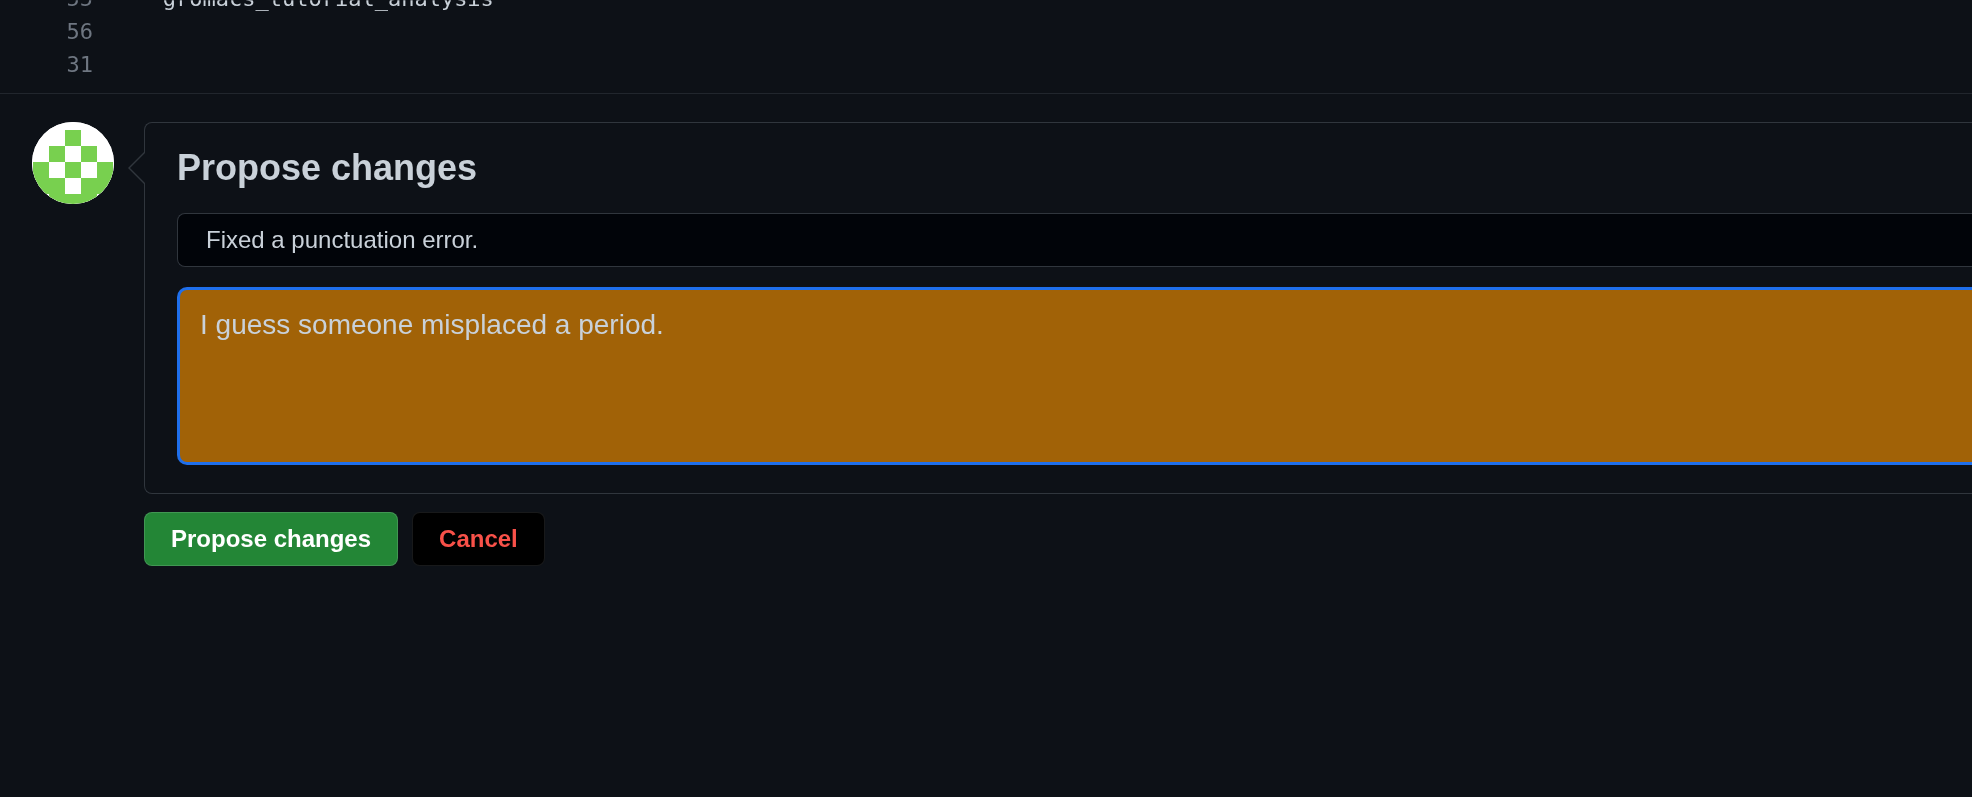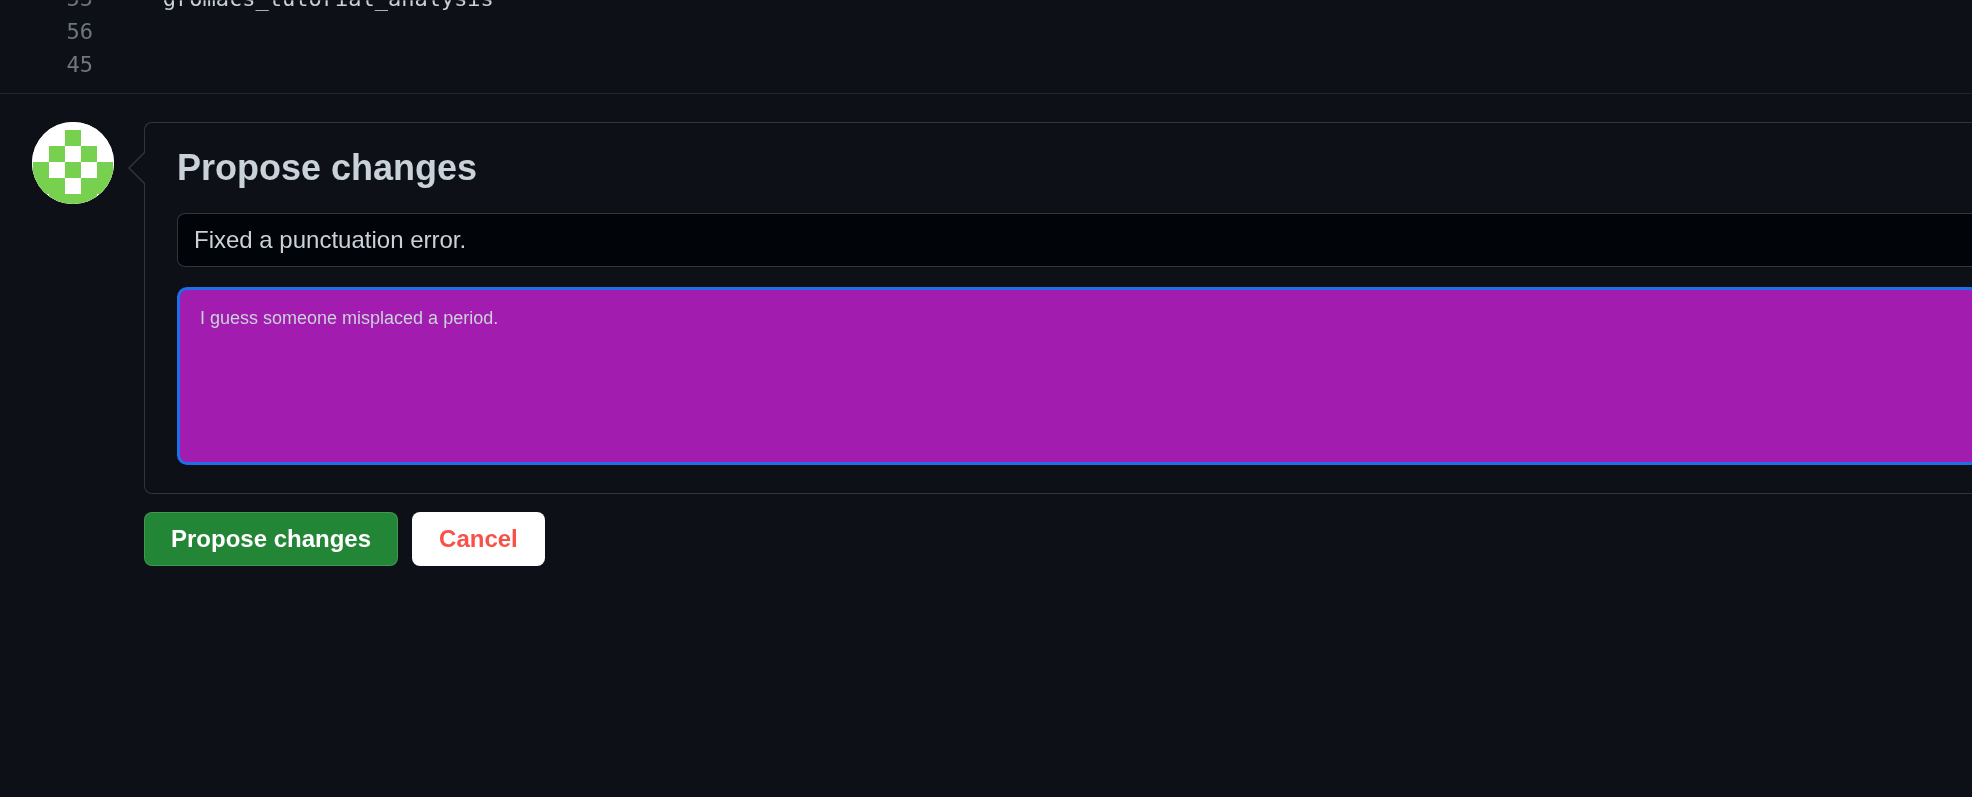--- a/index.html
+++ b/index.html
@@ -89,34 +89,34 @@
     margin-bottom: 24px;
   }
   .title-input {
     width: 100%;
     background: #010409;
     border: 1px solid #30363d;
     border-right: none;
     border-radius: 8px 0 0 8px;
     color: #c9d1d9;
     font-size: 24px;
-    padding: 12px 16px;
+    padding: 12px 28px;
     outline: none;
     margin-bottom: 20px;
     font-family: inherit;
   }
   .desc-input {
     width: 100%;
     height: 178px;
-    background: #a21caf;
+    background: #a16207;
     border: 3px solid #1f6feb;
     border-right: none;
     border-radius: 10px 0 0 10px;
     color: #c9d1d9;
-    font-size: 18px;
+    font-size: 28px;
     padding: 16px 20px;
     outline: none;
     resize: none;
     font-family: inherit;
     line-height: 1.35;
   }
   .actions {
     display: flex;
     gap: 14px;
     padding: 18px 0 0 144px;
@@ -129,37 +129,37 @@
     border: 1px solid rgba(240,246,252,0.1);
     cursor: pointer;
     font-family: inherit;
   }
   .btn-primary {
     background: #238636;
     color: #ffffff;
     border-color: rgba(240,246,252,0.15);
   }
   .btn-secondary {
-    background: #ffffff;
+    background: #000000;
     color: #f85149;
   }
 </style>
 </head>
 <body>
 
 <div class="code-area">
   <div class="code-line cutoff-line">
     <span class="gutter">55</span>
     <span class="code-text">   gromacs_tutorial_analysis</span>
   </div>
   <div class="code-line">
     <span class="gutter">56</span>
   </div>
   <div class="code-line">
-    <span class="gutter">45</span>
+    <span class="gutter">31</span>
     <span class="code-text"></span>
   </div>
 </div>
 
 <div class="divider"></div>
 
 <div class="propose-section">
   <div class="avatar">
     <svg viewBox="0 0 82 82" width="82" height="82">
       <rect width="82" height="82" fill="#ffffff"></rect>

